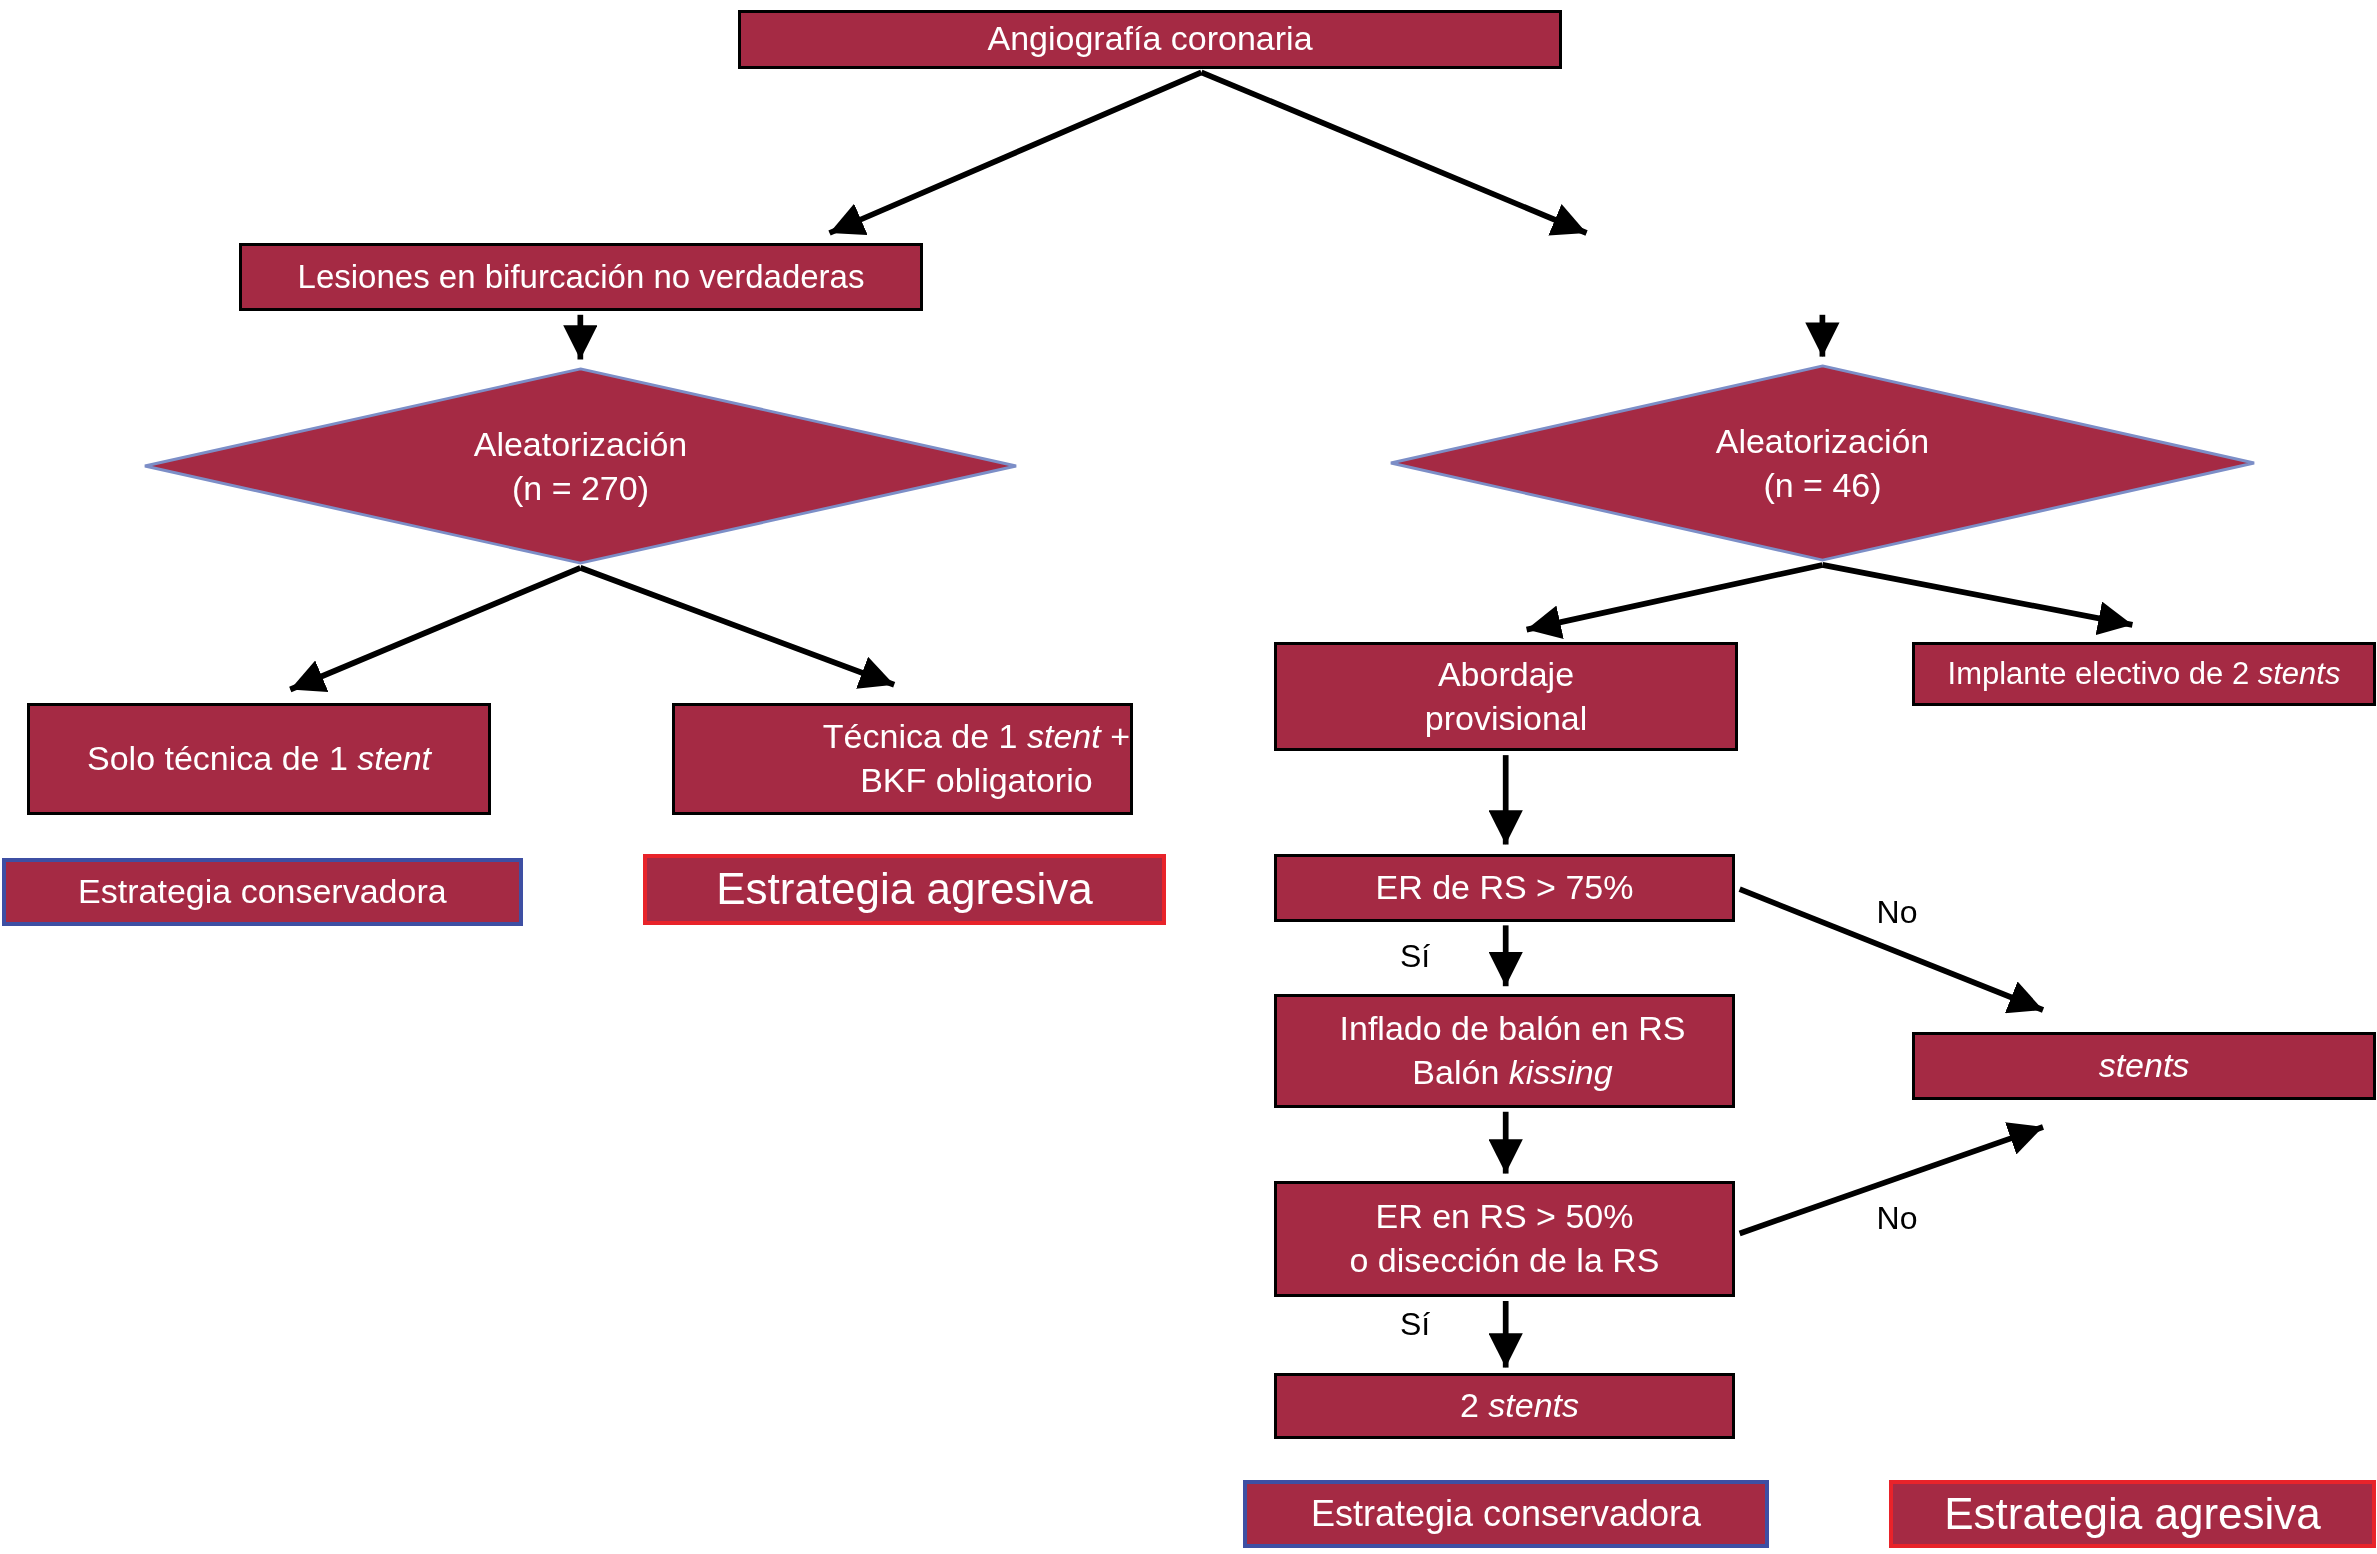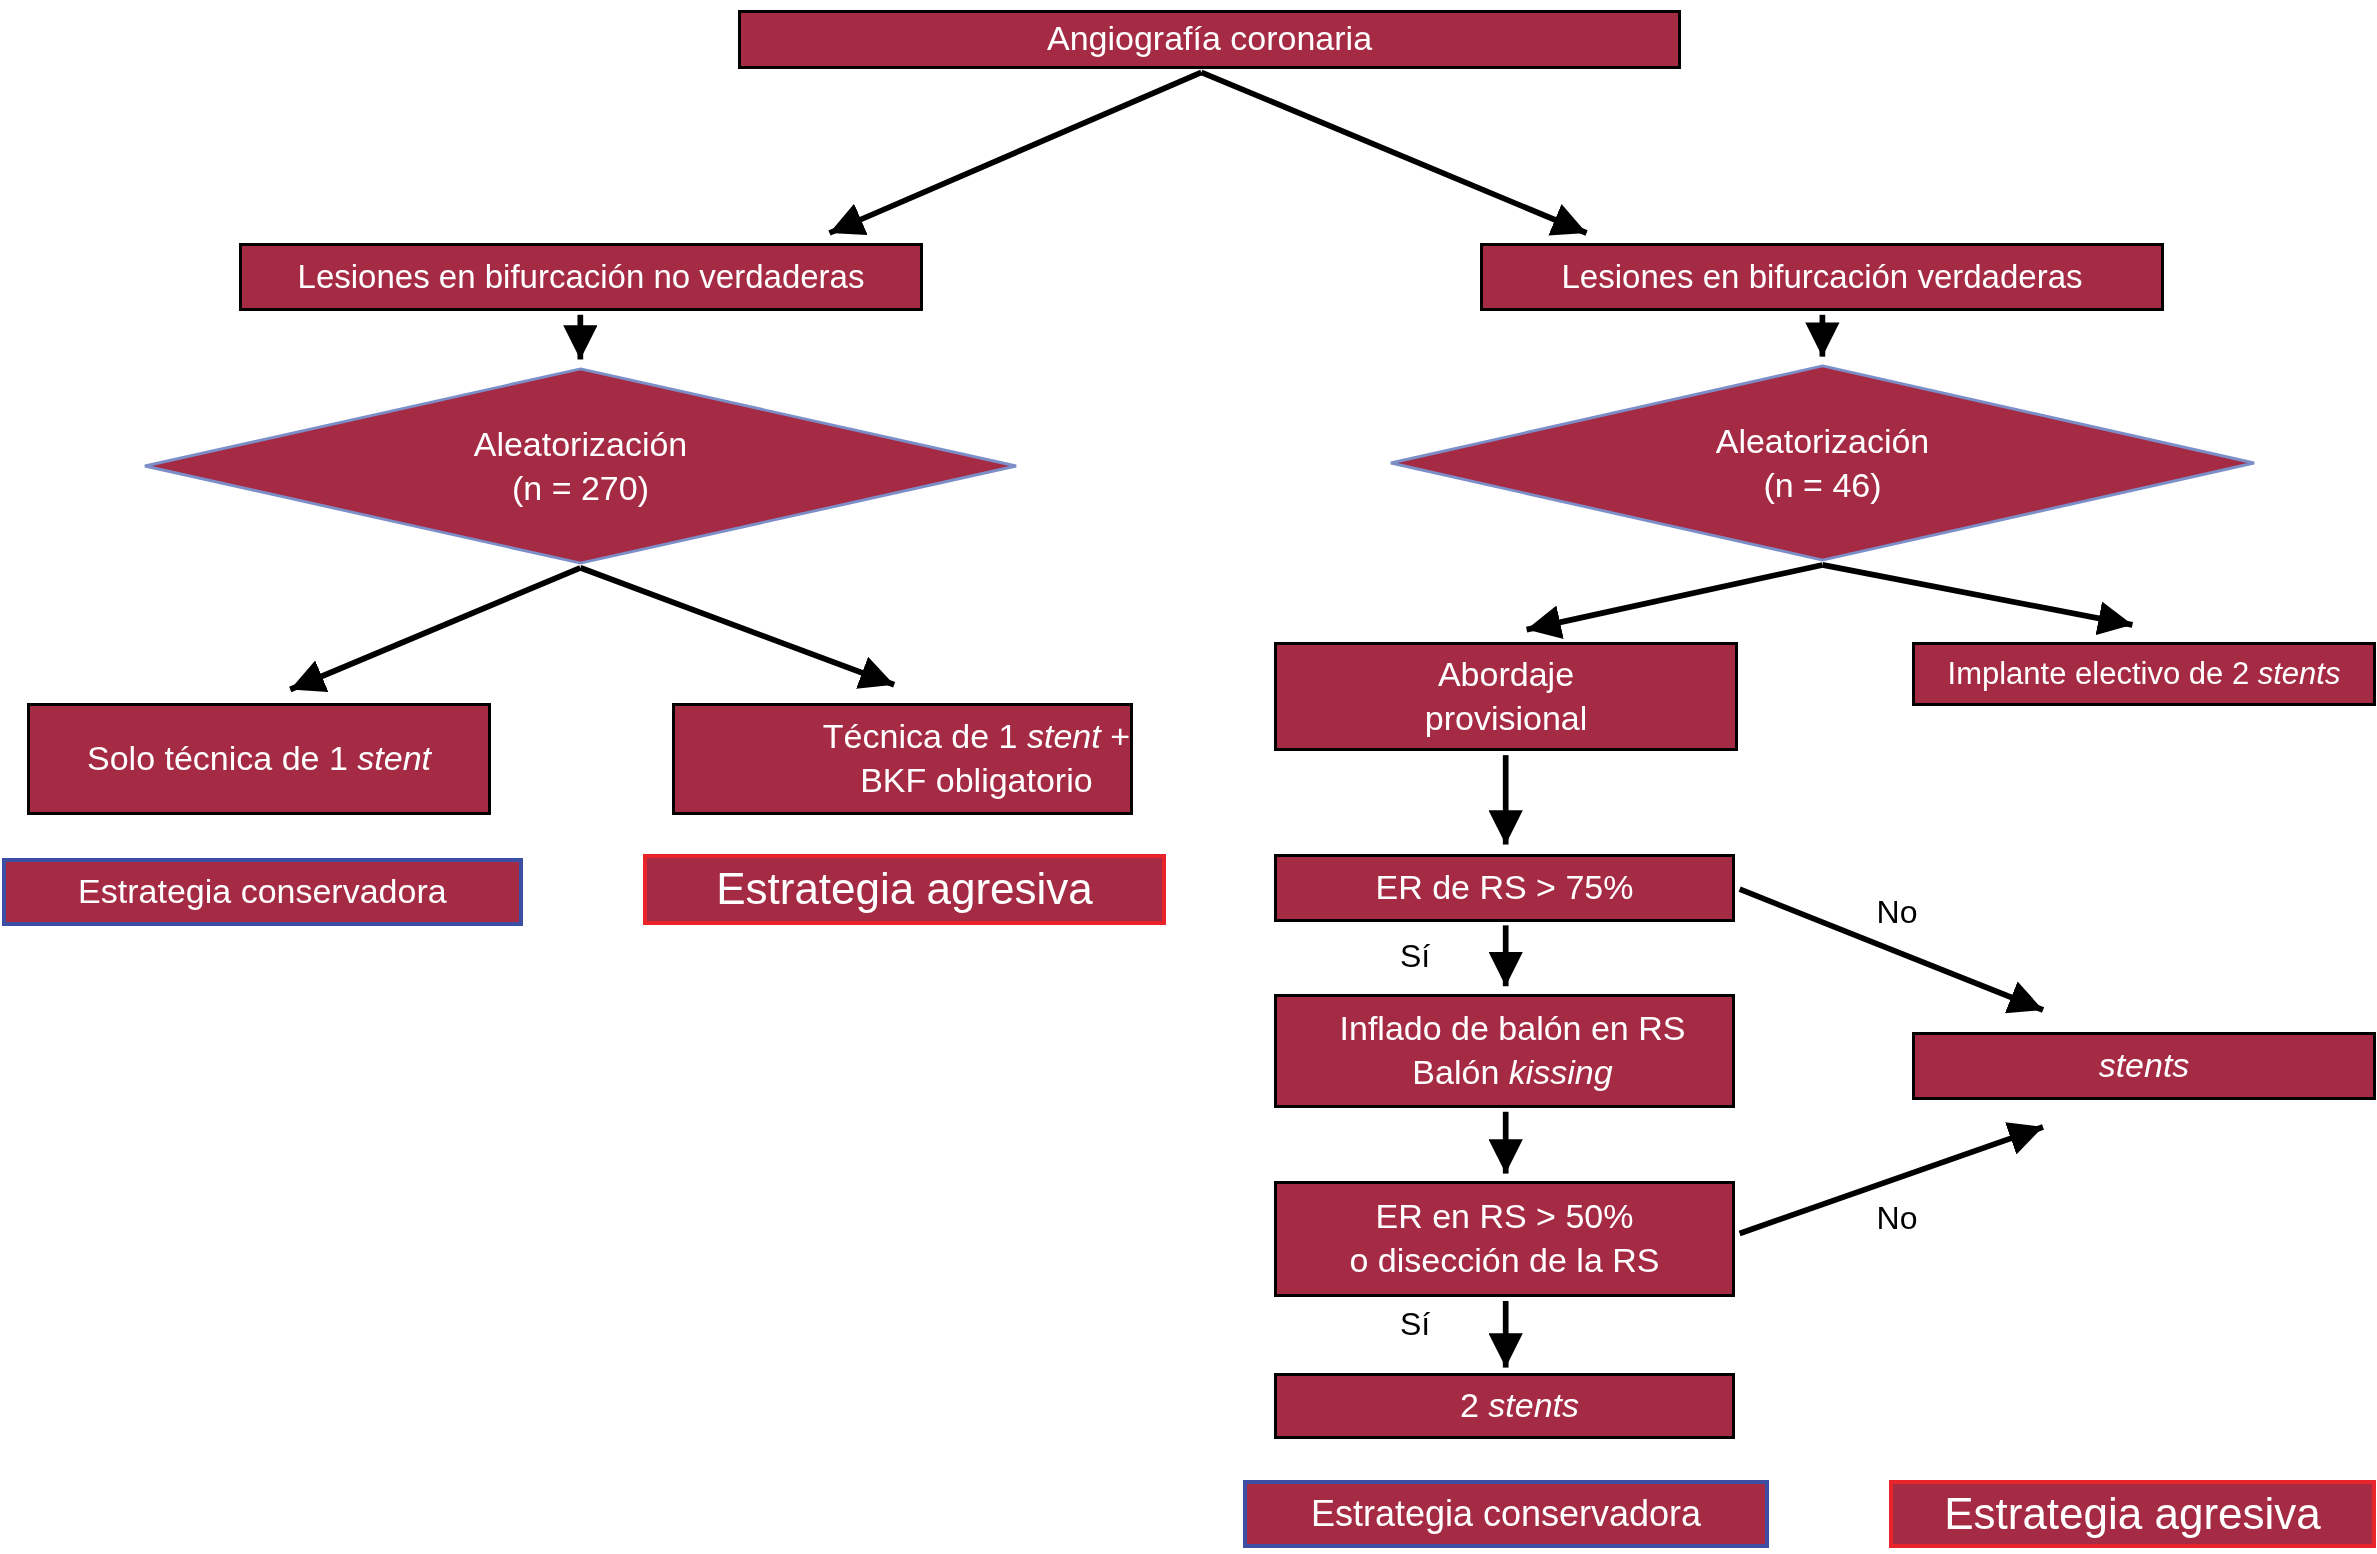--- a/index.html
+++ b/index.html
@@ -69,29 +69,26 @@
     <line class="edge" x1="1916" y1="594" x2="1605" y2="662" marker-end="url(#arrowhead)"></line>
     <line class="edge" x1="1916" y1="594" x2="2242" y2="657" marker-end="url(#arrowhead)"></line>
     <line class="edge" x1="1583" y1="794" x2="1583" y2="888" marker-end="url(#arrowhead)"></line>
     <line class="edge" x1="1583" y1="973" x2="1583" y2="1037" marker-end="url(#arrowhead)"></line>
     <line class="edge" x1="1829" y1="935" x2="2148" y2="1062" marker-end="url(#arrowhead)"></line>
     <line class="edge" x1="1583" y1="1169" x2="1583" y2="1234" marker-end="url(#arrowhead)"></line>
     <line class="edge" x1="1829" y1="1297" x2="2148" y2="1185" marker-end="url(#arrowhead)"></line>
     <line class="edge" x1="1583" y1="1368" x2="1583" y2="1438" marker-end="url(#arrowhead)"></line>
   </svg>
 
-  <div class="box" style="left:738px; top:9.5px; width:943px; height:59px;">
+  <div class="box" style="left:738px; top:9.5px; width:824px; height:59px;">
     <span>Angiografía coronaria</span>
   </div>
 
   <div class="box" style="left:239px; top:243px; width:684px; height:68px; font-size:33px;">
     <span>Lesiones en bifurcación no verdaderas</span>
-  </div>
-  <div class="box" style="left:1480px; top:243px; width:684px; height:68px; font-size:33px;">
-    <span>Lesiones en bifurcación verdaderas</span>
   </div>
 
   <div class="diamond" style="left:143px; top:367px; width:875px; height:198px;">
     <svg viewBox="0 0 920 208" preserveAspectRatio="none">
       <polygon class="diamond-shape" points="460,2 918,104 460,206 2,104"></polygon>
     </svg>
     <div class="diamond-text">
       <span>Aleatorización</span>
       <span>(n = 270)</span>
     </div>

